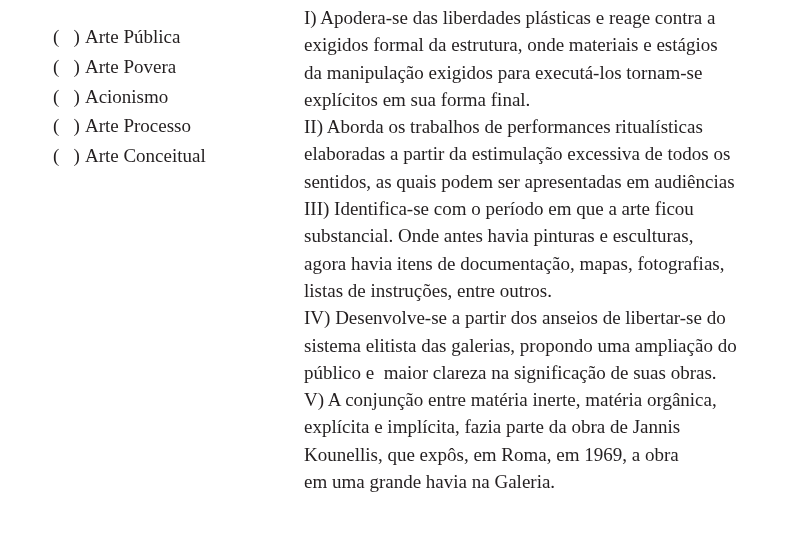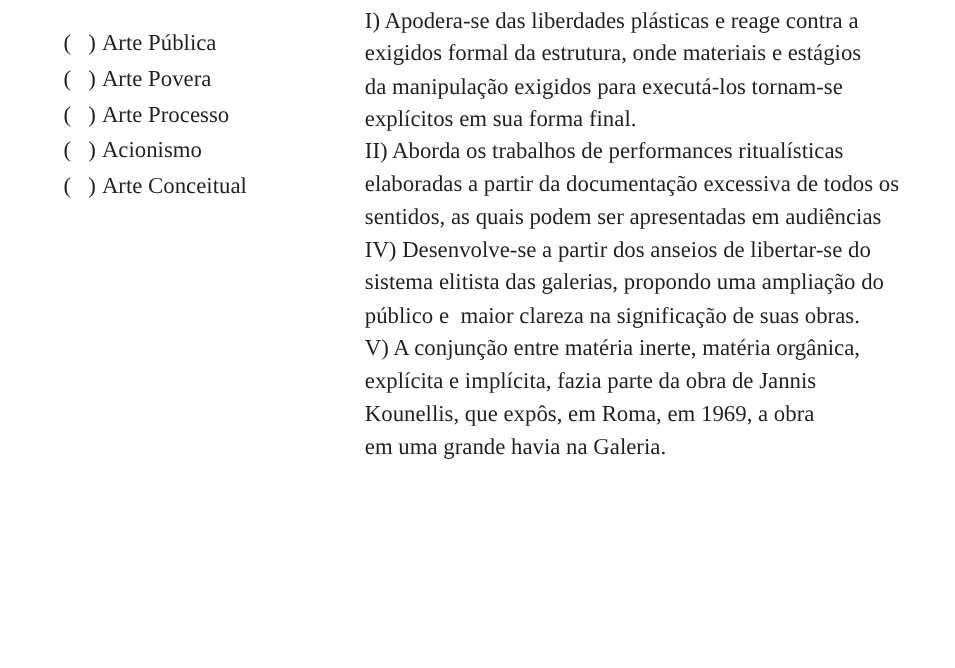--- a/index.html
+++ b/index.html
@@ -42,36 +42,42 @@
   }
 </style>
 </head>
 <body style="background: rgb(255, 255, 255); color: rgb(35, 31, 32);">
 
 <div class="page">
 
   <div class="options-column">
     <div class="option-row"><span class="option-marker">(   )</span><span class="option-label">Arte Pública</span></div>
     <div class="option-row"><span class="option-marker">(   )</span><span class="option-label">Arte Povera</span></div>
+    <div class="option-row"><span class="option-marker">(   )</span><span class="option-label">Acionismo</span></div>
     <div class="option-row"><span class="option-marker">(   )</span><span class="option-label">Arte Processo</span></div>
-    <div class="option-row"><span class="option-marker">(   )</span><span class="option-label">Acionismo</span></div>
     <div class="option-row"><span class="option-marker">(   )</span><span class="option-label">Arte Conceitual</span></div>
   </div>
 
   <div class="statements-column">
     <div class="statement">
       <div class="statement-line">I) Apodera-se das liberdades plásticas e reage contra a</div>
       <div class="statement-line">exigidos formal da estrutura, onde materiais e estágios</div>
       <div class="statement-line">da manipulação exigidos para executá-los tornam-se</div>
       <div class="statement-line">explícitos em sua forma final.</div>
     </div>
     <div class="statement">
       <div class="statement-line">II) Aborda os trabalhos de performances ritualísticas</div>
-      <div class="statement-line">elaboradas a partir da documentação excessiva de todos os</div>
+      <div class="statement-line">elaboradas a partir da estimulação excessiva de todos os</div>
       <div class="statement-line">sentidos, as quais podem ser apresentadas em audiências</div>
+    </div>
+    <div class="statement">
+      <div class="statement-line">III) Identifica-se com o período em que a arte ficou</div>
+      <div class="statement-line">substancial. Onde antes havia pinturas e esculturas,</div>
+      <div class="statement-line">agora havia itens de documentação, mapas, fotografias,</div>
+      <div class="statement-line">listas de instruções, entre outros.</div>
     </div>
     <div class="statement">
       <div class="statement-line">IV) Desenvolve-se a partir dos anseios de libertar-se do</div>
       <div class="statement-line">sistema elitista das galerias, propondo uma ampliação do</div>
       <div class="statement-line">público e  maior clareza na significação de suas obras.</div>
     </div>
     <div class="statement">
       <div class="statement-line">V) A conjunção entre matéria inerte, matéria orgânica,</div>
       <div class="statement-line">explícita e implícita, fazia parte da obra de Jannis</div>
       <div class="statement-line">Kounellis, que expôs, em Roma, em 1969, a obra</div>

